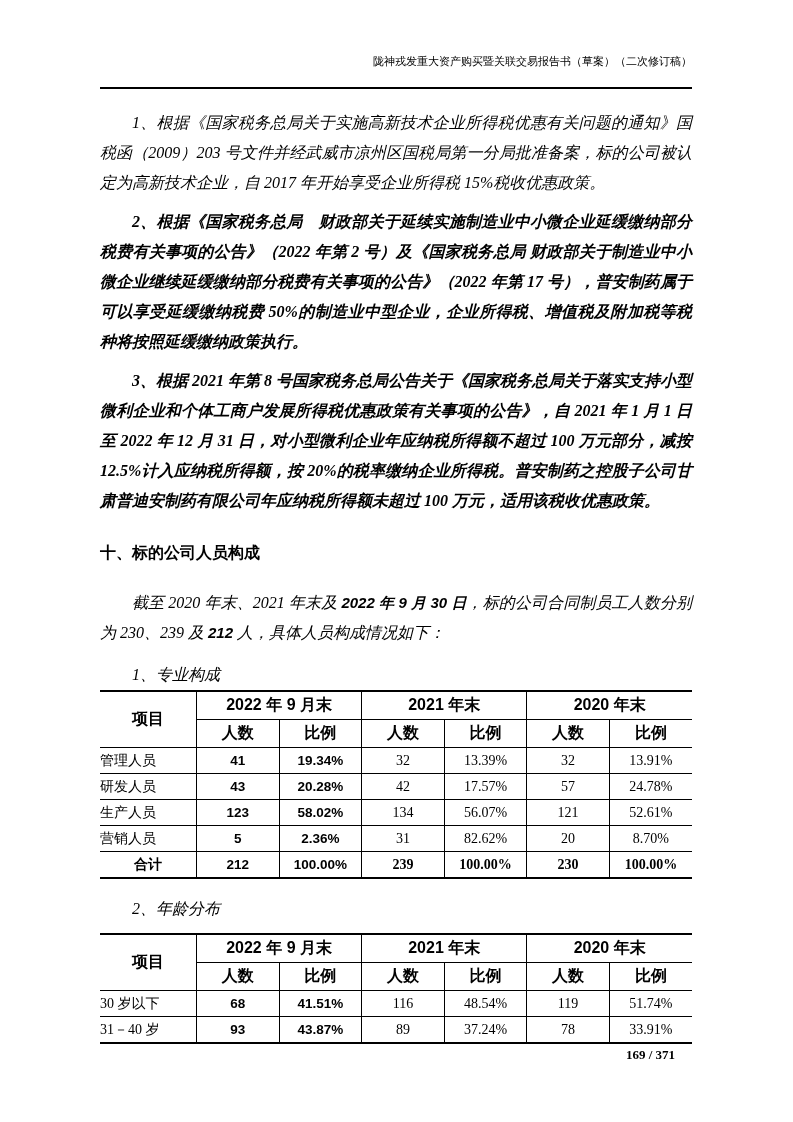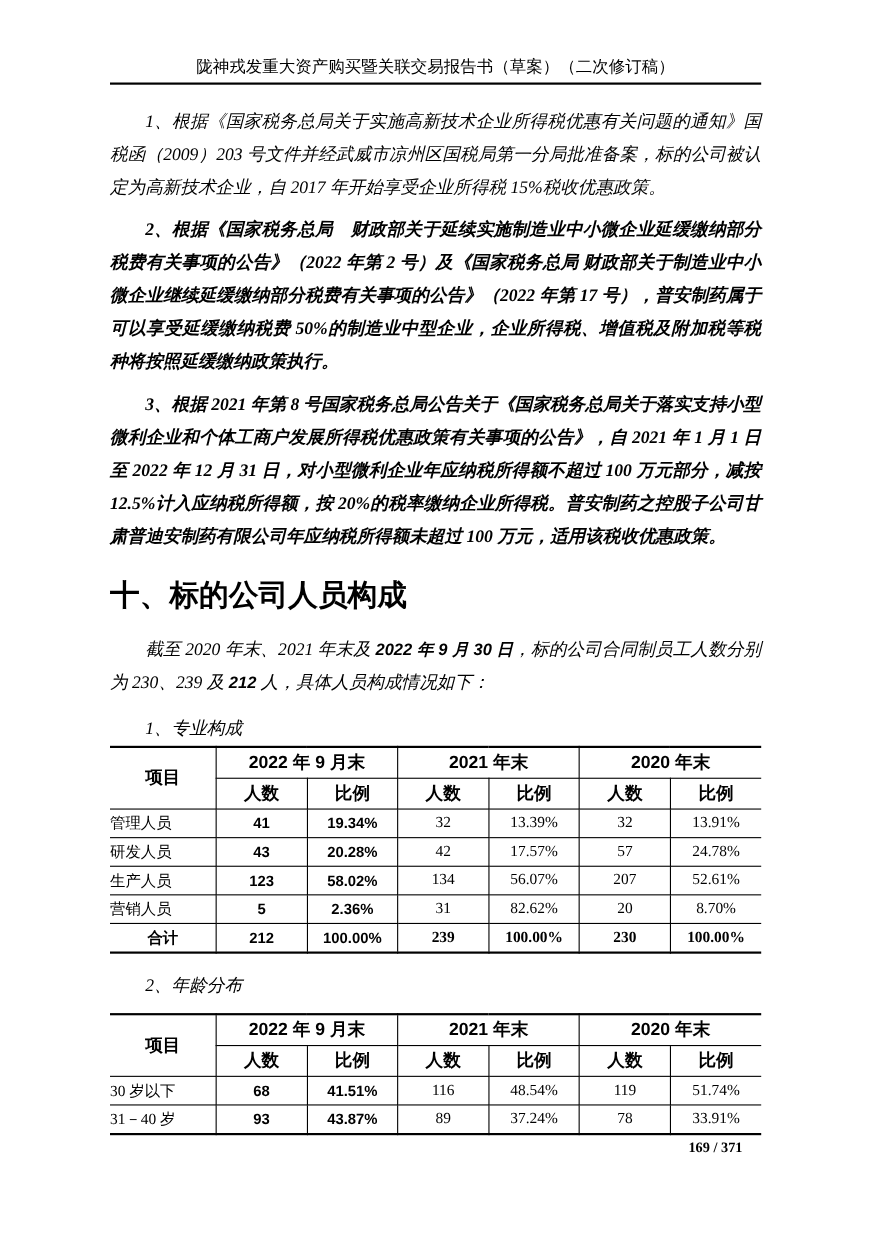--- a/index.html
+++ b/index.html
@@ -4,37 +4,37 @@
 <style>
   html,body{margin:0;padding:0;background:#888;}
   .page{
     width:793px;height:1122px;margin:0 auto;background:#ffffff;color:#000;
     font-family:"Liberation Serif","DejaVu Serif",serif;
     position:relative;overflow:hidden;box-sizing:border-box;
   }
   .content{margin:0 101px 0 100px;width:592px;}
   
   .hdr{
-    display:flex;justify-content:center;align-items:flex-end;
-    padding-top:52px;padding-bottom:5px;border-bottom:2.5px solid #000;
-    font-size:15px;line-height:18px;
+    display:flex;justify-content:flex-end;align-items:flex-end;
+    padding-top:52px;padding-bottom:17px;border-bottom:2.5px solid #000;
+    font-size:11px;line-height:18px;
   }
   
   p.body{
     font-size:16px;line-height:30px;text-align:justify;margin:0;font-style:italic;
   }
   p.indent{text-indent:2em;}
   p.mt{margin-top:9px;}
   p.first{margin-top:19px;}
   .boldp{font-weight:bold;}
   .bs{font-weight:bold;font-family:"Liberation Sans","DejaVu Sans",sans-serif;font-size:15px;}
   
   h1.sec{
     font-family:"Liberation Sans","DejaVu Sans",sans-serif;
-    font-size:27px;font-weight:bold;margin:22px 0 0 0;line-height:30px;
+    font-size:16px;font-weight:bold;margin:22px 0 0 0;line-height:30px;
   }
   p.after-sec{margin-top:20px;}
   p.caption{margin-top:12px;}
   p.caption2{margin-top:15px;margin-bottom:9px;}
   
   table.t{
     width:100%;border-collapse:collapse;table-layout:fixed;
     border-top:2.5px solid #000;border-bottom:2.5px solid #000;
     font-size:14px;
   }
@@ -126,21 +126,21 @@
           <td class="num">17.57%</td>
           <td class="num">57</td>
           <td class="num">24.78%</td>
         </tr>
         <tr>
           <td class="lbl">生产人员</td>
           <td class="num b22">123</td>
           <td class="num b22">58.02%</td>
           <td class="num">134</td>
           <td class="num">56.07%</td>
-          <td class="num">207</td>
+          <td class="num">121</td>
           <td class="num">52.61%</td>
         </tr>
         <tr>
           <td class="lbl">营销人员</td>
           <td class="num b22">5</td>
           <td class="num b22">2.36%</td>
           <td class="num">31</td>
           <td class="num">82.62%</td>
           <td class="num">20</td>
           <td class="num">8.70%</td>

